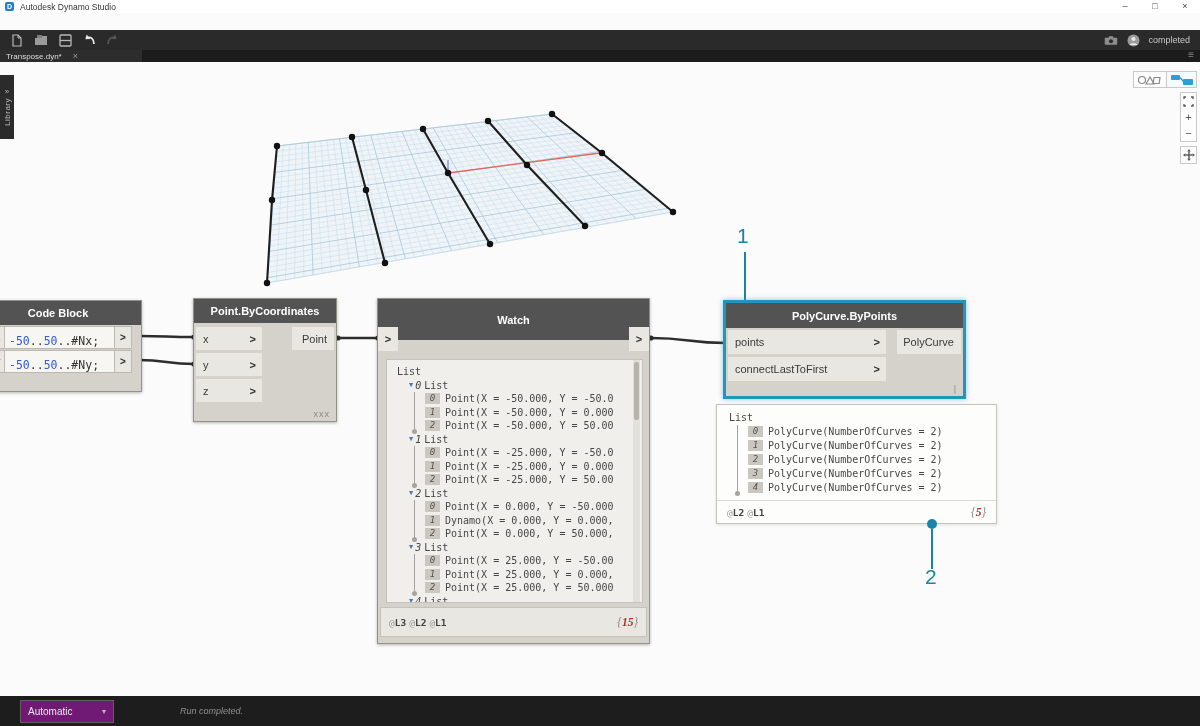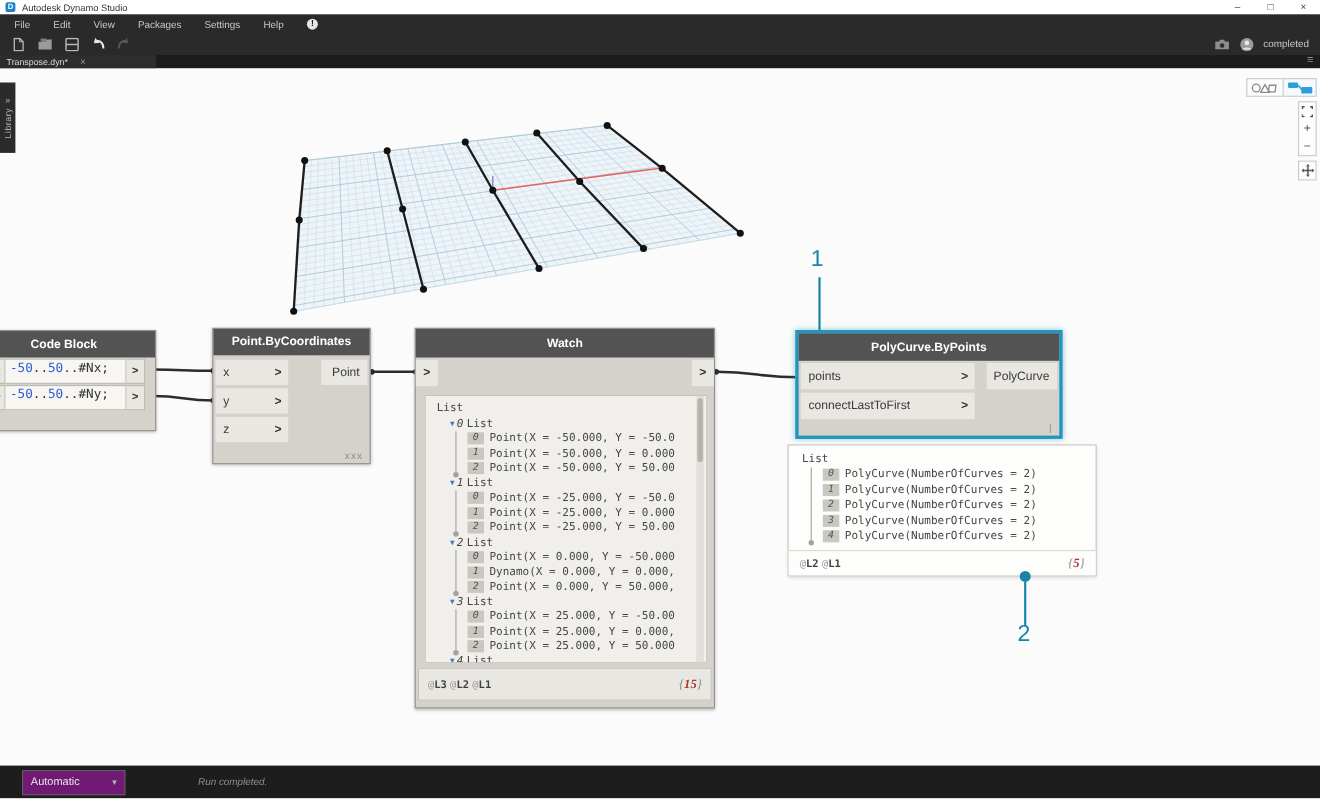--- a/index.html
+++ b/index.html
@@ -52,21 +52,21 @@
 .node-header{height:24px;background:#535353;color:#fff;font-size:11px;font-weight:bold;display:flex;align-items:center;justify-content:center}
 .port-row{position:absolute;background:#e9e7e1;display:flex;align-items:center;font-size:11px;color:#3a3a3a}
 .port-label{padding-left:7px}
 .chev{margin-left:auto;padding-right:6px;font-weight:bold;color:#2f2f2f;font-size:11px}
 .out-box{position:absolute;background:#e9e7e1;display:flex;align-items:center;justify-content:flex-end;font-size:11px;color:#3a3a3a;padding-right:7px}
 .lacing{position:absolute;right:6px;bottom:2px;color:#8a8a8a;font-size:9px;letter-spacing:1px}
 
 
 .cb-row{position:absolute;display:flex;height:23px}
 .cb-label{width:30px;background:#e9e7e1;border:1px solid #bcb9b2;font-family:"DejaVu Sans Mono",monospace;font-size:11px;color:#3a3a3a;display:flex;align-items:center;justify-content:flex-end;padding-right:3px}
-.cb-code{width:110px;background:#f7f6f2;border:1px solid #bcb9b2;border-left:none;font-family:"DejaVu Sans Mono",monospace;font-size:11.5px;display:flex;align-items:flex-start;padding-left:4px;white-space:nowrap;overflow:hidden}
+.cb-code{width:110px;background:#f7f6f2;border:1px solid #bcb9b2;border-left:none;font-family:"DejaVu Sans Mono",monospace;font-size:11.5px;display:flex;align-items:flex-end;padding-left:4px;white-space:nowrap;overflow:hidden}
 .seg-num{color:#2d5bd1}.seg-op{color:#333}.seg-plain{color:#333}
 .cb-out{width:17px;background:#e9e7e1;border:1px solid #bcb9b2;border-left:none;display:flex;align-items:center;justify-content:center;font-weight:bold;font-size:10px;color:#2f2f2f}
 
 
 .watch-list{position:absolute;left:8px;top:60px;width:257px;height:244px;background:#f0efeb;border:1px solid #c4c2bc;overflow:hidden;font-family:"DejaVu Sans Mono",monospace;font-size:10px;color:#464646;padding:5px 0 0 10px}
 .scrollbar{position:absolute;right:1px;top:1px;width:7px;height:242px;background:#e2e0da}
 .scroll-thumb{position:absolute;top:2px;left:1px;width:5px;height:58px;background:#b5b3ac;border-radius:2px}
 .tree-root{height:13.5px;line-height:13.5px}
 .tree-group-row{height:13.5px;line-height:13.5px;padding-left:12px;display:flex;align-items:center}
 .tri{color:#4a7ab5;font-size:7px;margin-right:2px}
@@ -112,31 +112,20 @@
   <div class="titlebar">
     <div class="app-logo">D</div>
     <div class="app-title">Autodesk Dynamo Studio</div>
     <div class="win-controls">
       <div class="win-btn">–</div>
       <div class="win-btn">□</div>
       <div class="win-btn">×</div>
     </div>
   </div>
 
-  <div class="menubar">
-    <span id="menu-items" style="display:flex;gap:21px">
-        <span class="menu-item">File</span>
-        <span class="menu-item">Edit</span>
-        <span class="menu-item">View</span>
-        <span class="menu-item">Packages</span>
-        <span class="menu-item">Settings</span>
-        <span class="menu-item">Help</span>
-      </span>
-    <span class="notif">!</span>
-  </div>
 
   <div class="toolbar">
     <span class="tool-ico">
       <svg width="12" height="13" viewBox="0 0 12 13">
           <path d="M2 1h5l3 3v8H2z" fill="none" stroke="#b8b8b8" stroke-width="1.2"></path>
           <path d="M7 1v3h3" fill="none" stroke="#b8b8b8"></path>
         </svg>
     </span>
     <span class="tool-ico">
       <svg width="14" height="12" viewBox="0 0 14 12">
@@ -389,21 +378,21 @@
             <span class="chev">&gt;</span>
           </div>
         </div>
       <div class="out-box" style="right:2px;top:28px;width:42px;height:23px">
         <span>Point</span>
       </div>
       <div class="lacing">xxx</div>
     </div>
 
     <div class="node" id="node-watch" style="left:377px;top:236px;width:273px;height:346px">
-      <div class="node-header" style="height:26px">Watch</div>
+      <div class="node-header" style="height:41px">Watch</div>
       <div class="port-row" style="left:0;top:28px;width:20px;height:24px;justify-content:center">
           <span class="chev" style="margin:0;padding:0">&gt;</span>
         </div>
       <div class="port-row" style="right:0;top:28px;width:20px;height:24px;justify-content:center;left:auto">
           <span class="chev" style="margin:0;padding:0">&gt;</span>
         </div>
       <div class="watch-list">
         <div id="watch-tree">
             <div class="tree-root">List</div>
             <div class="tree-group-row">

